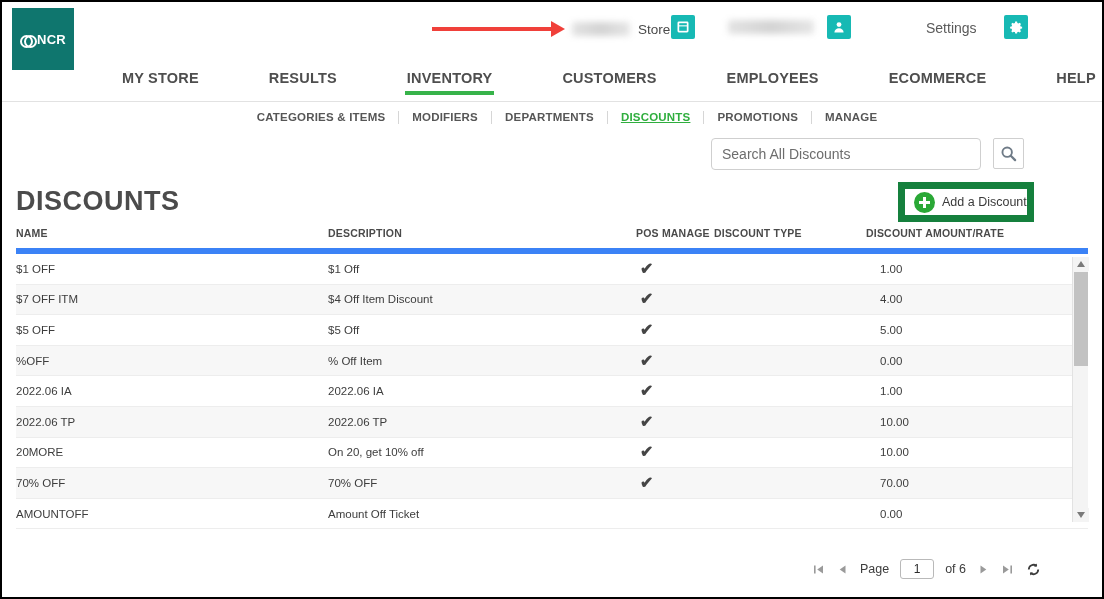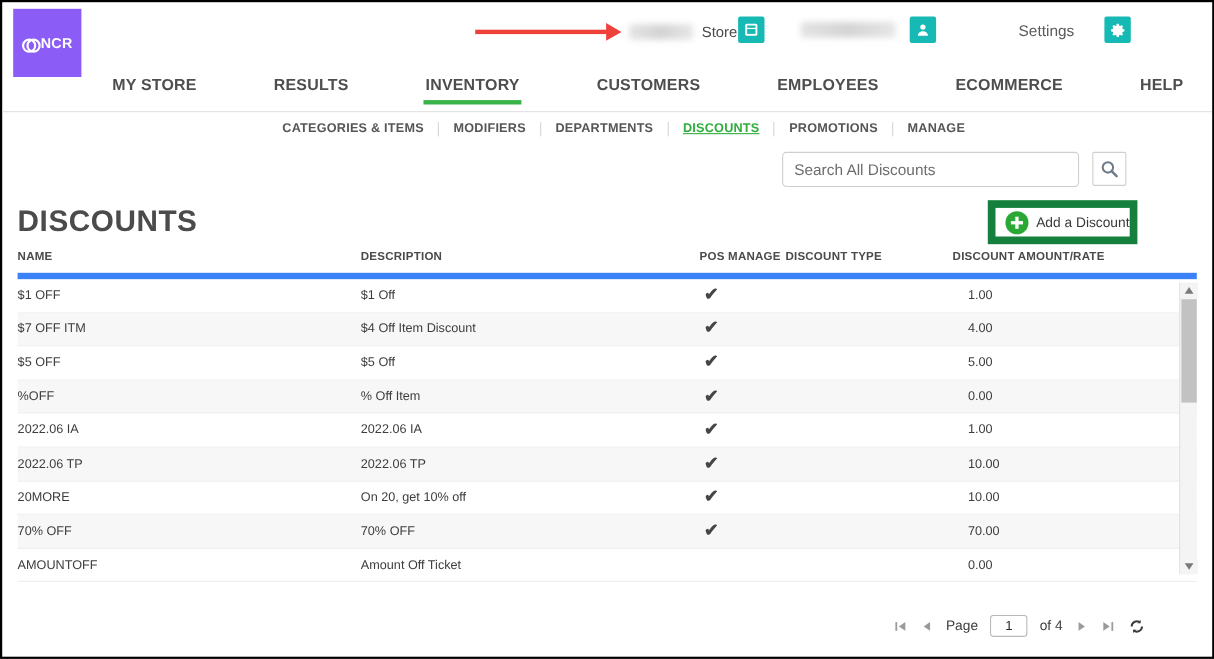--- a/index.html
+++ b/index.html
@@ -15,21 +15,21 @@
     background: #ffffff;
     border: 2px solid #000000;
     overflow: hidden;
   }
 
   
   #topbar { position: relative; height: 68px; }
   #logo {
     position: absolute; left: 10px; top: 6px;
     width: 62px; height: 62px;
-    background: #8b5cf6;
+    background: #0f766e;
     display: flex; align-items: center; justify-content: center;
   }
   #logo .lg { display: flex; align-items: center; gap: 2px; }
   #logo .mark {
     width: 15px; height: 15px; position: relative;
   }
   #logo .mark::before, #logo .mark::after {
     content: ""; position: absolute; width: 9px; height: 9px;
     border: 2.2px solid #fff; border-radius: 50%;
   }
@@ -75,21 +75,21 @@
   #user-btn  { position: absolute; left: 813px; top: 13px; }
   #bl-user-wrap { position: absolute; left: 722px; top: 18px; }
 
   
   #mainnav {
     position: relative; height: 32px;
     border-bottom: 1px solid #e2e2e2;
   }
   #mainnav .tabs {
     display: flex; align-items: flex-start;
-    padding-left: 98px; gap: 0;
+    padding-left: 98px; gap: 0; margin-left: 20px;
   }
   .mtab {
     font-size: 14.5px; font-weight: bold; color: #4e4e4e;
     letter-spacing: .2px; padding: 0 0 9px 0; position: relative;
     white-space: nowrap;
   }
   .mtab .lbl { display: block; padding: 0 2px; }
   .mtab.active .lbl { color: #4e4e4e; }
   .mtab.active::after {
     content: ""; position: absolute; left: 0; right: 0; bottom: 0;
@@ -433,21 +433,21 @@
         <path d="M11 2.5v8L5.2 6.5z" fill="#9a9a9a"></path>
       </svg>
     </span>
     <span class="pg-icon">
       <svg width="13" height="13" viewBox="0 0 13 13" aria-hidden="true">
         <path d="M9.5 2.5v8L3.7 6.5z" fill="#9a9a9a"></path>
       </svg>
     </span>
     <span id="pg-label">Page</span>
     <input id="pg-input" type="text" value="1" style="">
-    <span id="pg-of">of 4</span>
+    <span id="pg-of">of 6</span>
     <span class="pg-icon">
       <svg width="13" height="13" viewBox="0 0 13 13" aria-hidden="true">
         <path d="M3.5 2.5v8l5.8-4z" fill="#9a9a9a"></path>
       </svg>
     </span>
     <span class="pg-icon">
       <svg width="13" height="13" viewBox="0 0 13 13" aria-hidden="true">
         <path d="M2 2.5v8l5.8-4z" fill="#9a9a9a"></path>
         <rect x="9.4" y="2.5" width="1.6" height="8" fill="#9a9a9a"></rect>
       </svg>

